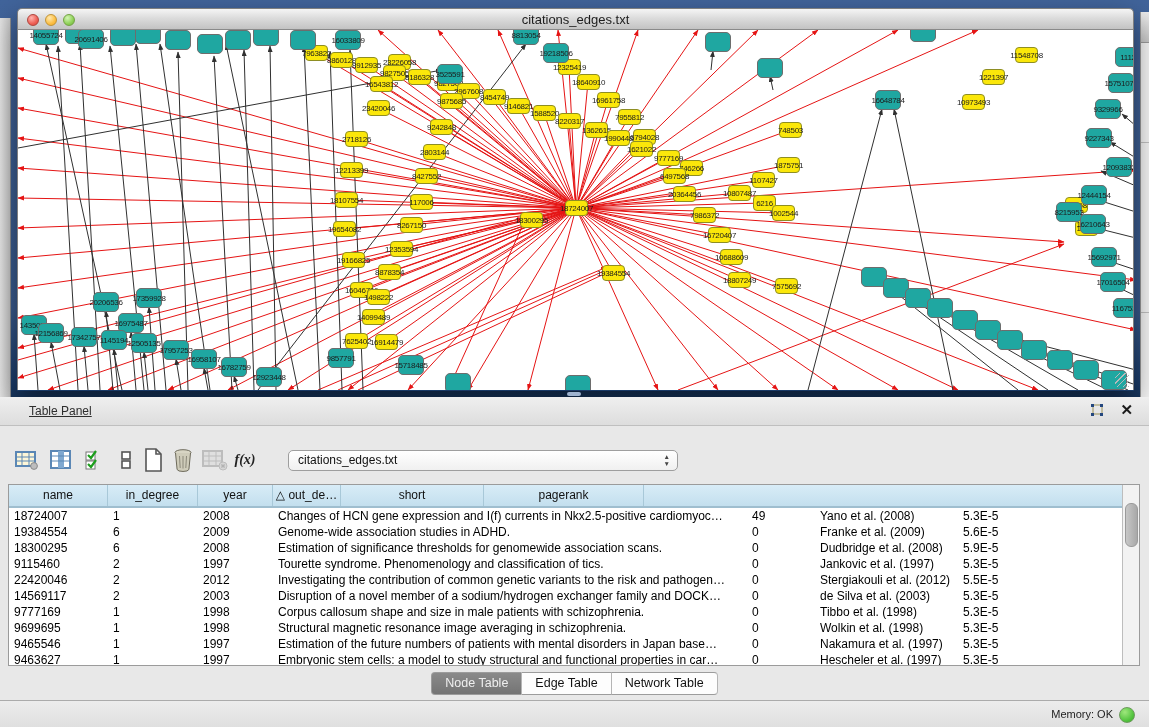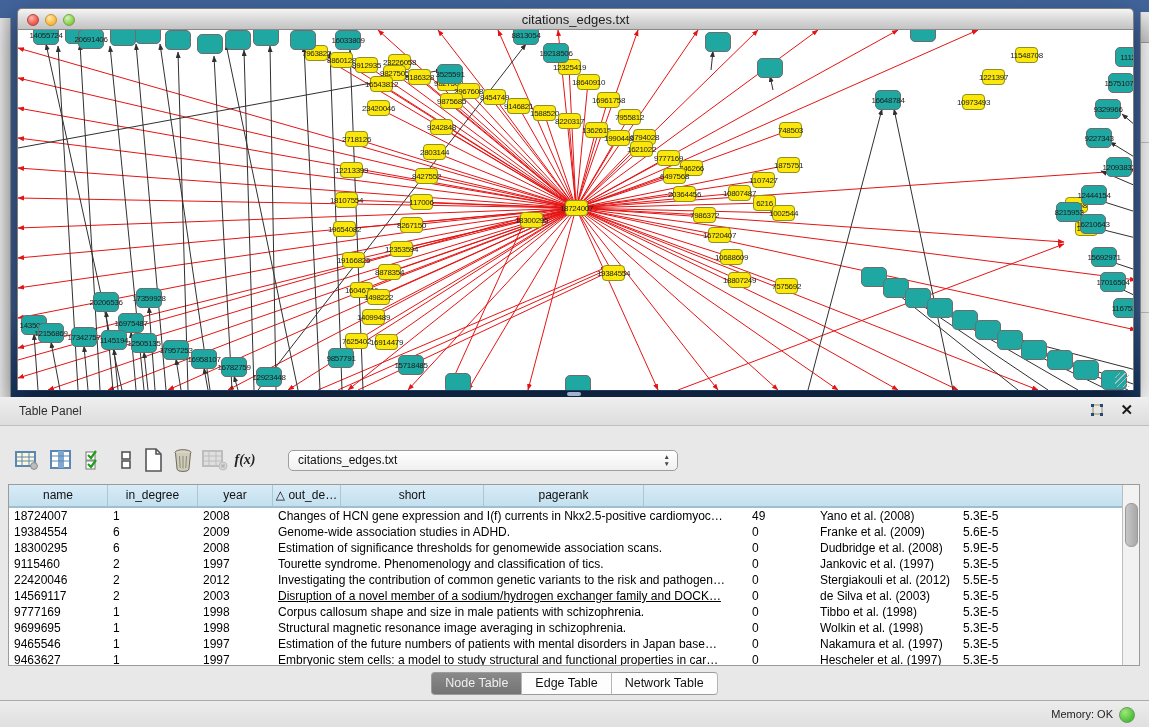--- a/index.html
+++ b/index.html
@@ -37,21 +37,21 @@
     background:repeating-linear-gradient(135deg,transparent 0 3px,#b9b9b9 3px 4px);}
 
   
   #splitter{position:absolute;left:0;top:391px;width:1149px;height:6px;background:transparent;}
   #splitter .knob{position:absolute;left:567px;top:1px;width:14px;height:4px;border-radius:2px;background:#9fb3cf;}
 
   
   #table-panel{position:absolute;left:0;top:397px;width:1149px;height:303px;background:#e8e8e8;}
   #tp-header{position:absolute;left:0;top:0;width:1149px;height:28px;
     background:linear-gradient(180deg,#efefef,#dddddd);border-bottom:1px solid #bfbfbf;}
-  #tp-title{position:absolute;left:19px;top:7px;font-size:12px;color:#2e2e2e;}
+  #tp-title{position:absolute;left:29px;top:7px;font-size:12px;color:#2e2e2e;text-decoration:underline;}
   #float-btn{position:absolute;right:44px;top:6px;width:17px;height:16px;cursor:default;}
   #close-btn{position:absolute;right:16px;top:5px;font-size:15px;font-weight:bold;color:#1a1a1a;line-height:16px;}
 
   #toolbar{position:absolute;left:0;top:40px;width:1149px;height:40px;}
   .tbtn{position:absolute;top:10px;width:26px;height:26px;display:flex;align-items:center;justify-content:center;}
   #fx-btn{font-family:"Liberation Serif",serif;font-style:italic;font-weight:bold;font-size:14px;color:#222;}
   #table-select{position:absolute;left:288px;top:13px;width:390px;height:21px;box-sizing:border-box;
     background:linear-gradient(180deg,#ffffff,#f0f0f0);border:1px solid #9e9e9e;border-radius:5px;
     font-size:12px;color:#111;line-height:19px;padding-left:9px;}
   #table-select .stepper{position:absolute;right:7px;top:2px;display:flex;flex-direction:column;
@@ -537,21 +537,21 @@
             <div class="tcell" style="width: 75px;">2012</div>
             <div class="tcell" style="width: 474px;">Investigating the contribution of common genetic variants to the risk and pathogen…</div>
             <div class="tcell" style="width: 68px;">0</div>
             <div class="tcell" style="width: 143px;">Stergiakouli et al. (2012)</div>
             <div class="tcell" style="width: 160px;">5.5E-5</div>
           </div>
           <div class="trow">
             <div class="tcell" style="width: 99px;">14569117</div>
             <div class="tcell" style="width: 90px;">2</div>
             <div class="tcell" style="width: 75px;">2003</div>
-            <div class="tcell" style="width: 474px; text-decoration: underline;">Disruption of a novel member of a sodium/hydrogen exchanger family and DOCK…</div>
+            <div class="tcell" style="width: 474px;">Disruption of a novel member of a sodium/hydrogen exchanger family and DOCK…</div>
             <div class="tcell" style="width: 68px;">0</div>
             <div class="tcell" style="width: 143px;">de Silva et al. (2003)</div>
             <div class="tcell" style="width: 160px;">5.3E-5</div>
           </div>
           <div class="trow">
             <div class="tcell" style="width: 99px;">9777169</div>
             <div class="tcell" style="width: 90px;">1</div>
             <div class="tcell" style="width: 75px;">1998</div>
             <div class="tcell" style="width: 474px;">Corpus callosum shape and size in male patients with schizophrenia.</div>
             <div class="tcell" style="width: 68px;">0</div>

